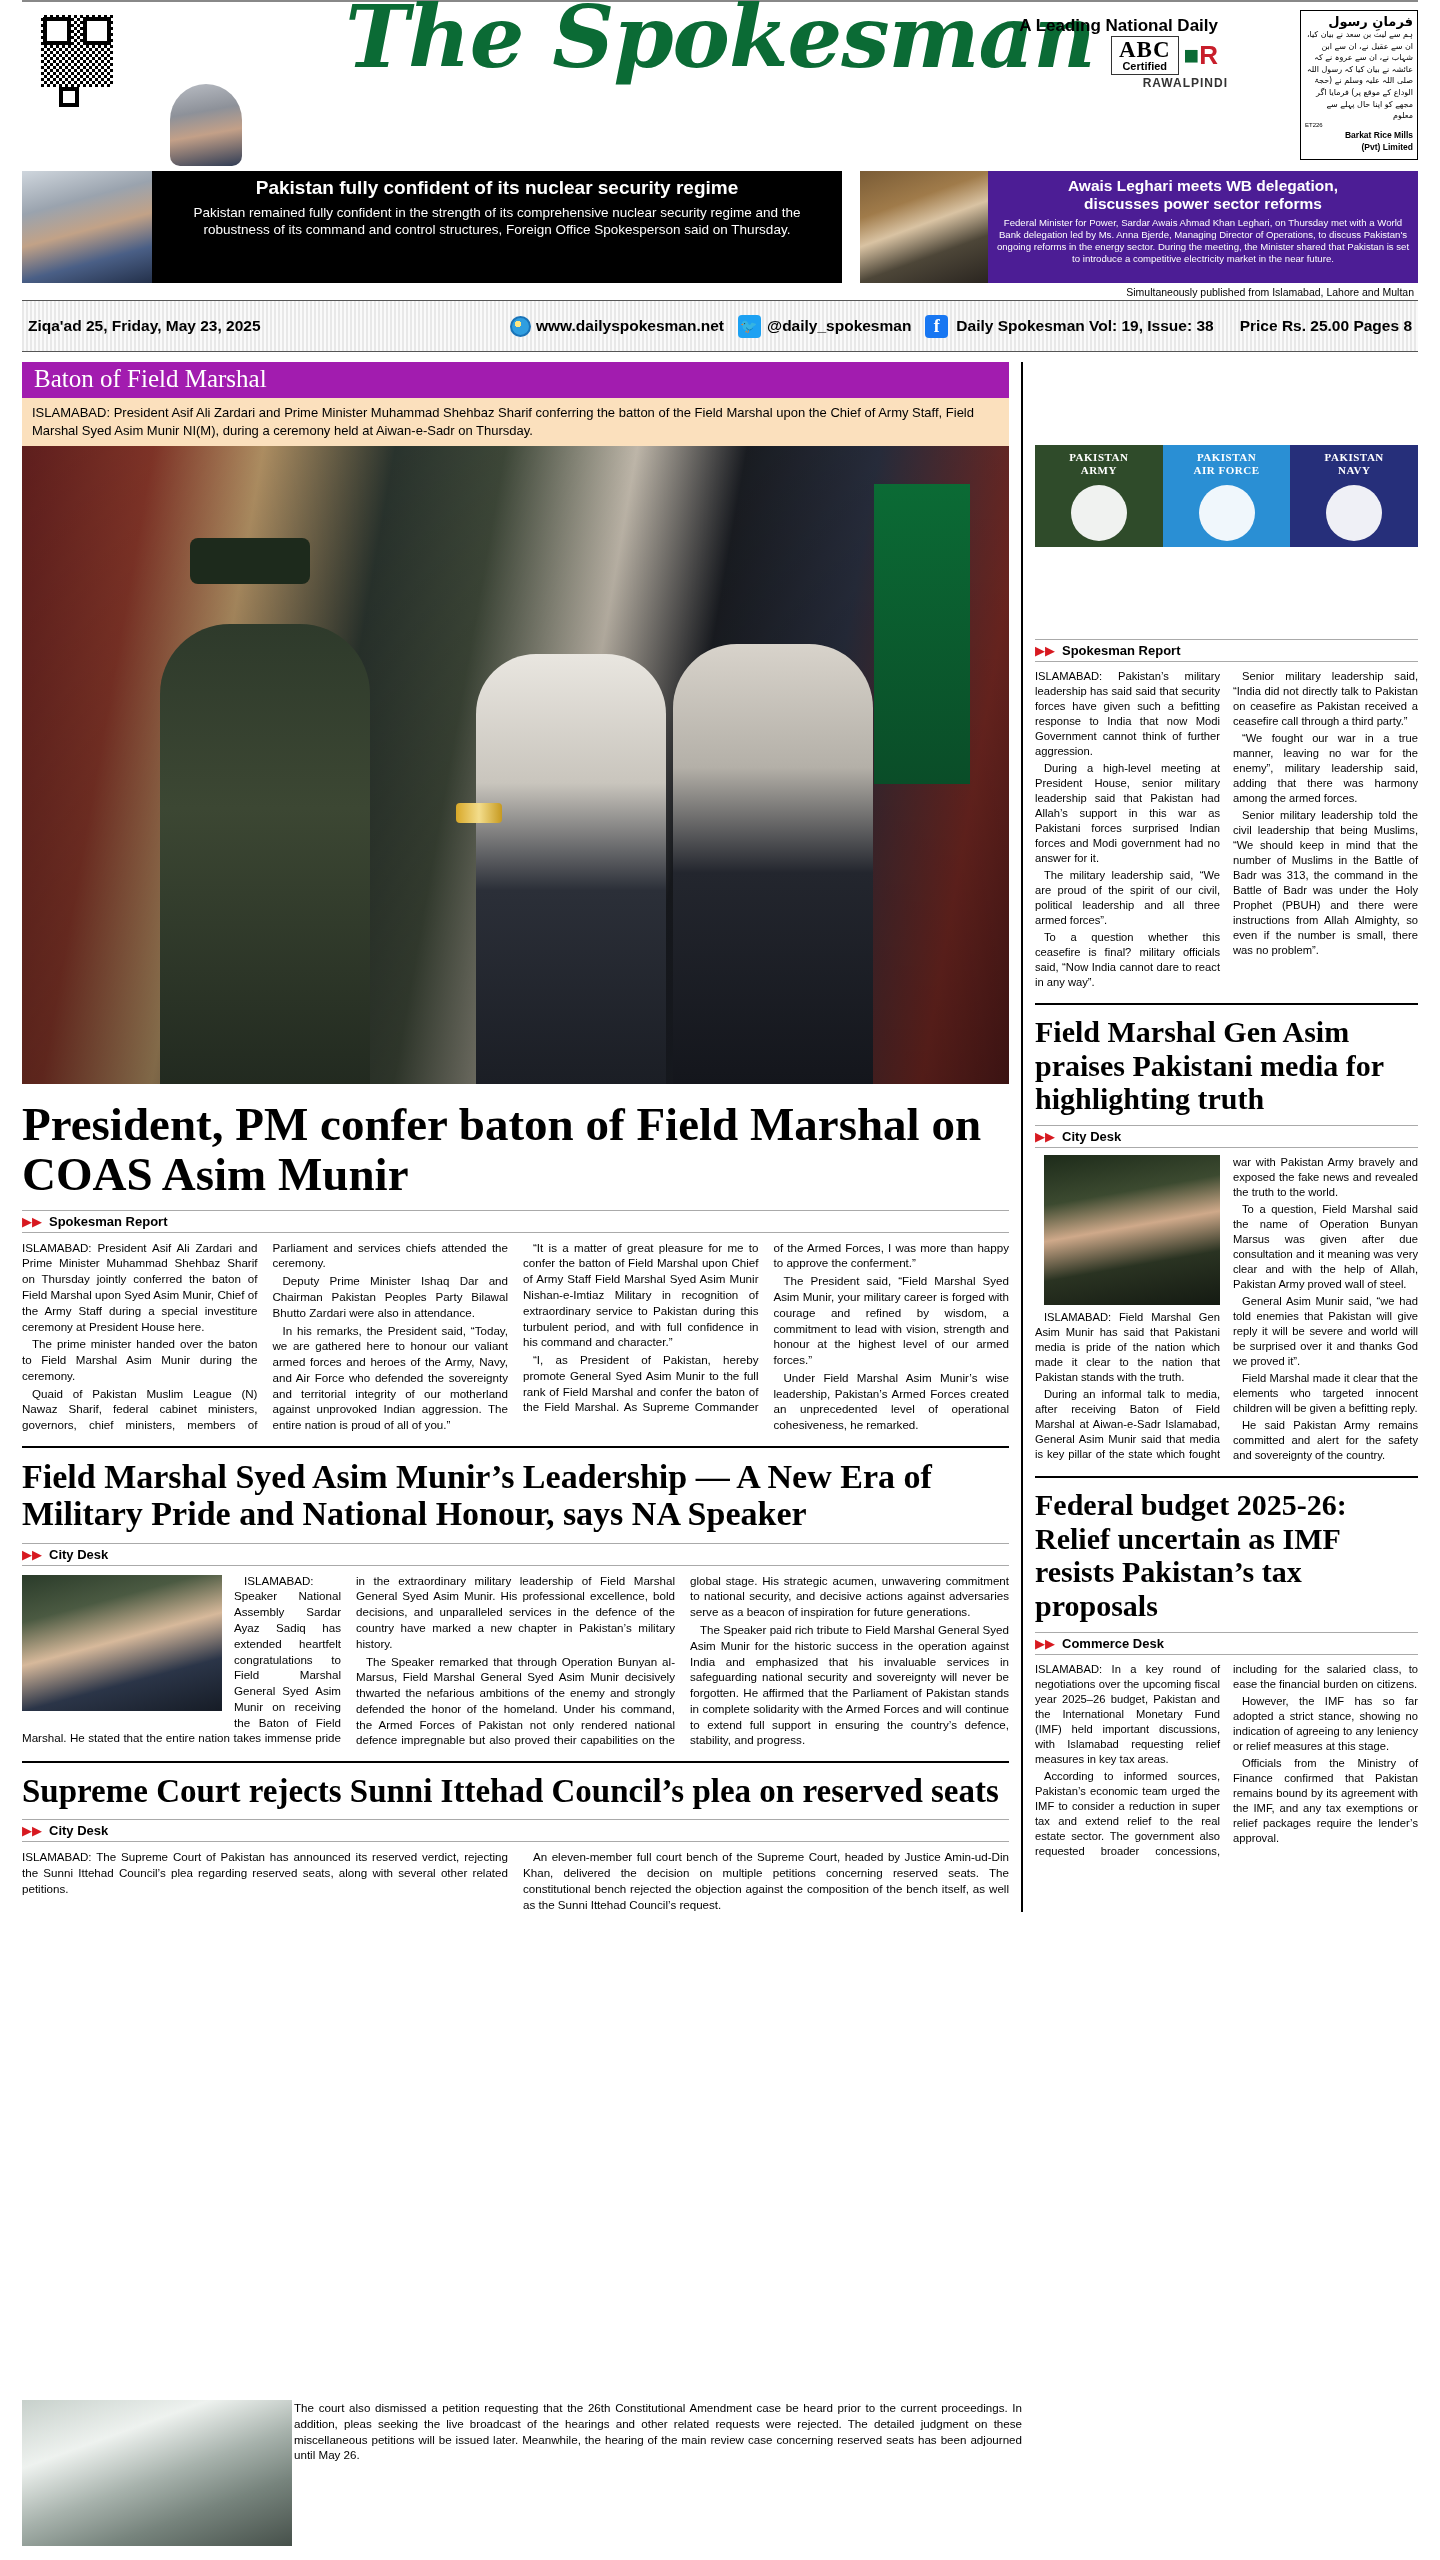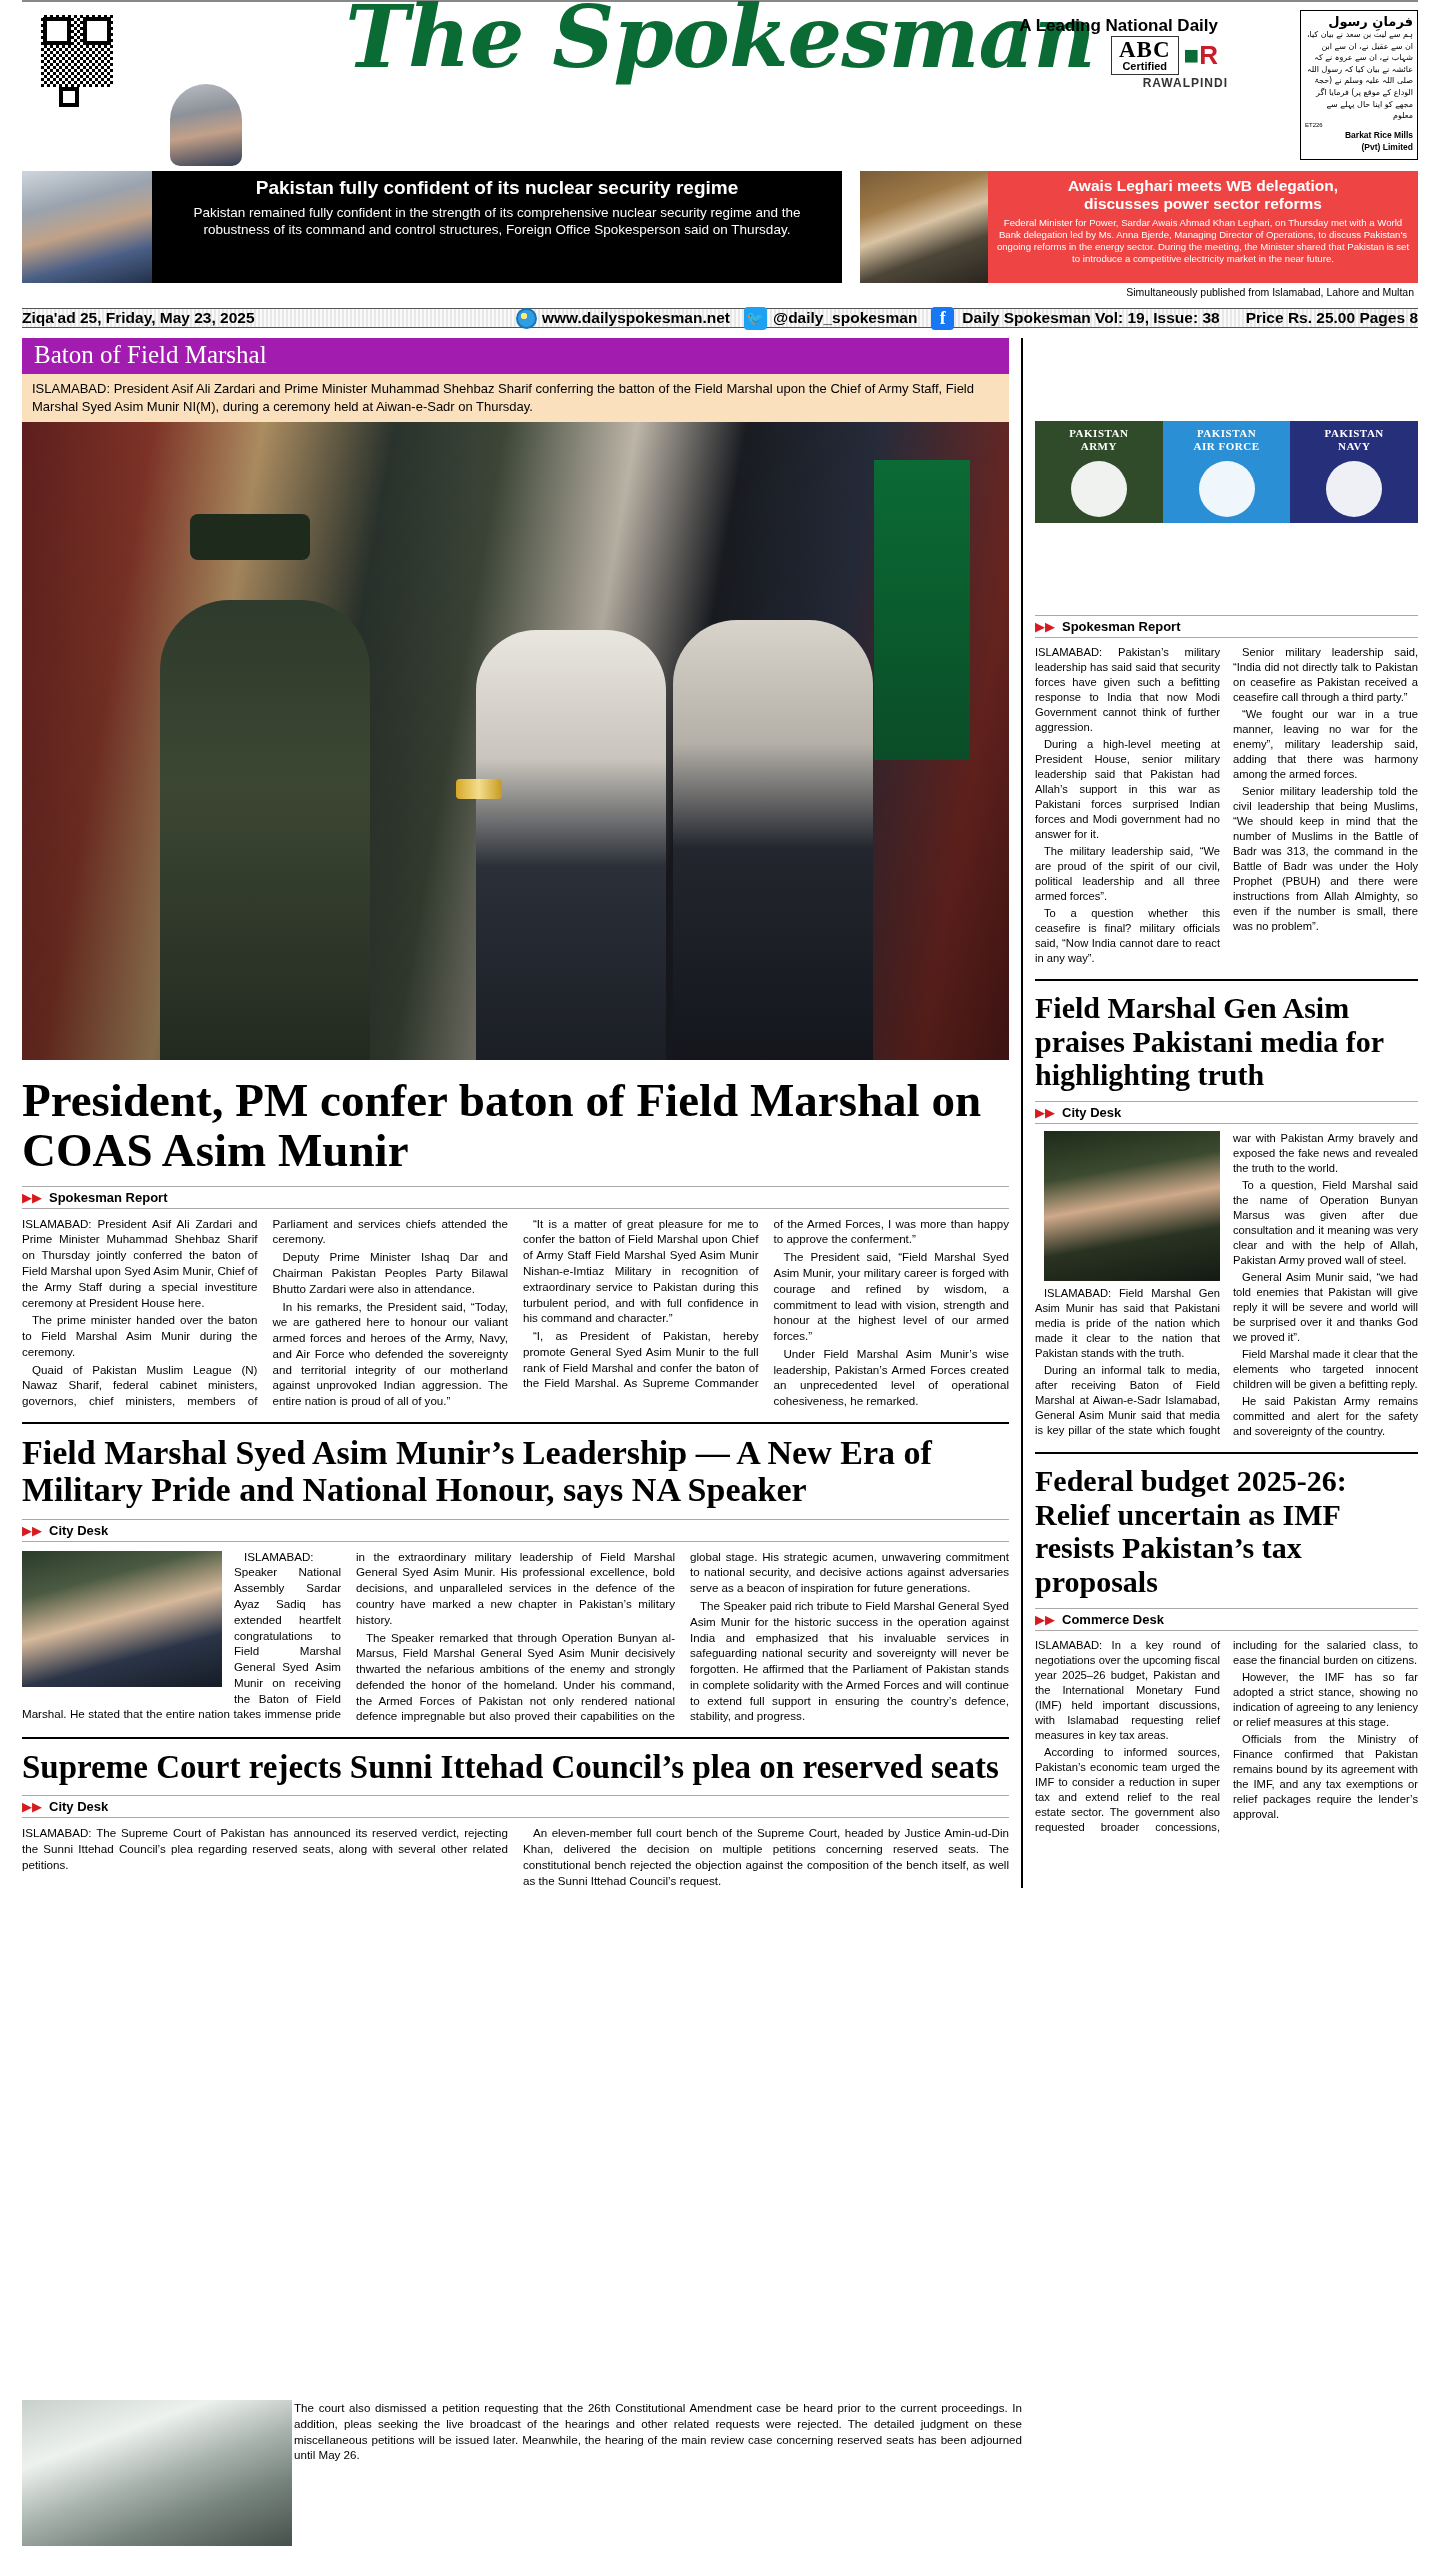--- a/index.html
+++ b/index.html
@@ -76,36 +76,36 @@
 
   
   .bannerstrip { display:flex; height:112px; margin-top:6px; gap:0; }
   .ban-black { flex:0 0 820px; background:#000; display:flex; color:#fff; }
   .ban-black .photo {
     flex:0 0 130px; background:linear-gradient(165deg,#cfd6dd 0%,#9aa3ae 30%,#c2a287 52%,#4a5f86 75%,#23304a 100%);
   }
   .ban-black .txt { flex:1; padding:7px 12px 4px; text-align:center; }
   .ban-black h3 { margin:0; font-size:19px; font-weight:bold; line-height:1.1;}
   .ban-black p { margin:5px 0 0; font-size:13.5px; line-height:1.3; }
-  .ban-red { flex:1; background:#ef4444; display:flex; color:#fff; margin-left:18px;}
+  .ban-red { flex:1; background:#4c1d95; display:flex; color:#fff; margin-left:18px;}
   .ban-red .photo2 {
     flex:0 0 128px; background:linear-gradient(160deg,#7a5c36 0%,#a07b4a 30%,#d9c3a3 48%,#4d4638 70%,#2a2520 100%);
   }
   .ban-red .txt2 { flex:1; padding:6px 8px 4px; text-align:center; }
   .ban-red h3 { margin:0; font-size:15.5px; font-weight:bold; line-height:1.15;}
   .ban-red p { margin:4px 0 0; font-size:9.6px; line-height:1.28; }
 
   .simul { text-align:right; font-size:10.5px; padding:3px 4px 0 0; }
 
   
   .infobar {
-    display:flex; align-items:center; height:20px;
+    display:flex; align-items:center; height:52px;
     border-top:1.5px solid #555; border-bottom:1.5px solid #555;
     background:repeating-linear-gradient(90deg,#e8e8e8 0 2px,#fafafa 2px 4px);
-    margin-top:10px; padding:0 0; font-weight:bold; font-size:15.5px;
+    margin-top:2px; padding:0 6px; font-weight:bold; font-size:15.5px;
   }
   .infobar .sp { flex:1; }
   .ic-globe {
     display:inline-block; width:21px;height:21px;border-radius:50%;
     background:radial-gradient(circle at 35% 35%, #ffe680 0 22%, #2f9ee0 22% 100%);
     border:2px solid #1a73b7; vertical-align:-5px; margin-right:5px;
   }
   .ic-tw {
     display:inline-block;width:23px;height:23px;border-radius:4px;background:#1da1f2;color:#fff;
     font-size:14px;text-align:center;line-height:23px;vertical-align:-6px;margin:0 6px 0 14px;

